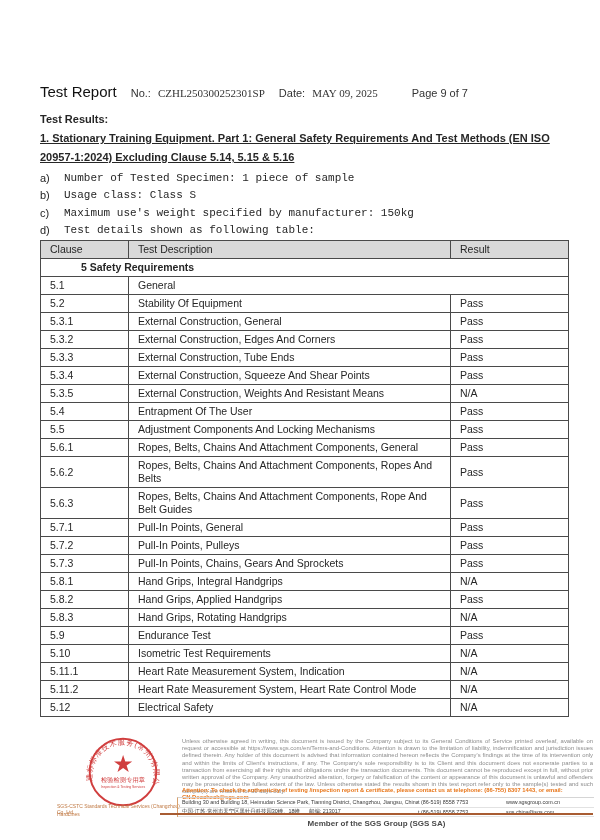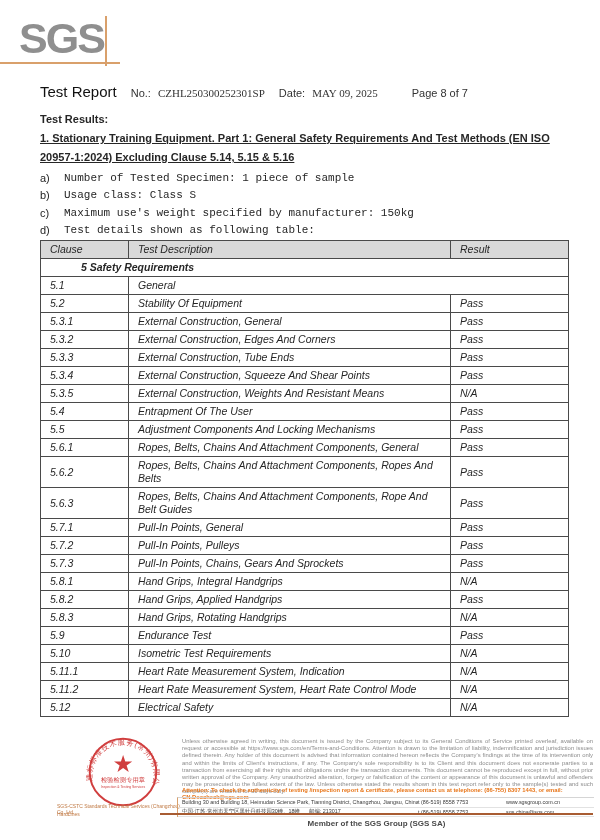--- a/index.html
+++ b/index.html
@@ -18,21 +18,21 @@
   .meta-label{font-size:11px;color:#333;margin-left:14px;}
   .meta-value{font-size:11px;color:#333;margin-left:7px;font-family:Liberation Serif, serif;}
   .page-ind{font-size:11px;color:#333;margin-left:34px;}
   .section-title{margin-top:13px;font-size:11px;font-weight:bold;}
   .standard-heading{margin-top:4px;font-size:11px;font-weight:bold;line-height:19px;
                     text-decoration:underline;}
   .item-row{display:flex;margin-top:4.5px;font-size:11px;line-height:13px;}
   .item-letter{width:24px;flex:0 0 24px;}
   .item-text{flex:1;font-family:Liberation Mono, monospace;}
   
-  table.results{margin-top:3px;border-collapse:collapse;width:528px;table-layout:fixed;font-style:italic;}
+  table.results{margin-top:3px;border-collapse:collapse;width:528px;table-layout:fixed;}
   table.results td,table.results th{border:1px solid #4a4a4a;font-size:10.5px;
       line-height:13px;padding:2px 9px;text-align:left;vertical-align:middle;
       font-weight:normal;color:#262626;}
   table.results th{background:#d9d9d9;}
   table.results td.section{font-weight:bold;padding-left:40px;}
   col.c1{width:88px;}col.c2{width:322px;}col.c3{width:118px;}
   
   .footer{position:absolute;left:0;top:735px;width:600px;height:100px;}
   .stamp{position:absolute;left:86px;top:0px;width:74px;height:74px;opacity:.9;}
   .company-line{position:absolute;left:57px;top:68px;width:130px;font-size:5px;
@@ -52,35 +52,30 @@
   .addr-site{width:88px;font-size:5.4px;color:#3a3a3a;}
   .footer-rule{position:absolute;left:160px;top:78px;width:433px;height:2px;background:#a85c32;}
   .member-line{position:absolute;left:160px;top:84px;width:433px;text-align:center;
                font-size:8px;color:#4a4a4a;font-weight:bold;}
 </style>
 </head>
 <body>
 
 <div class="page">
 
-  <div class="logo-area">
-    <div class="logo-text">SGS</div>
-    <div class="logo-hline"></div>
-    <div class="logo-vline"></div>
-  </div>
 
   <div class="content">
 
     <div class="title-row">
       <span class="report-title">Test Report</span>
       <span class="meta-label">No.:</span>
       <span class="meta-value">CZHL250300252301SP</span>
       <span class="meta-label">Date:</span>
       <span class="meta-value">MAY 09, 2025</span>
-      <span class="page-ind">Page 8 of 7</span>
+      <span class="page-ind">Page 9 of 7</span>
     </div>
 
     <div class="section-title">Test Results:</div>
     <div class="standard-heading">1. Stationary Training Equipment. Part 1: General Safety Requirements And Test Methods (EN ISO 20957-1:2024) Excluding Clause 5.14, 5.15 &amp; 5.16</div>
 
     <div class="item-row">
       <span class="item-letter">a)</span>
       <span class="item-text">Number of Tested Specimen: 1 piece of sample</span>
     </div>
     <div class="item-row">

